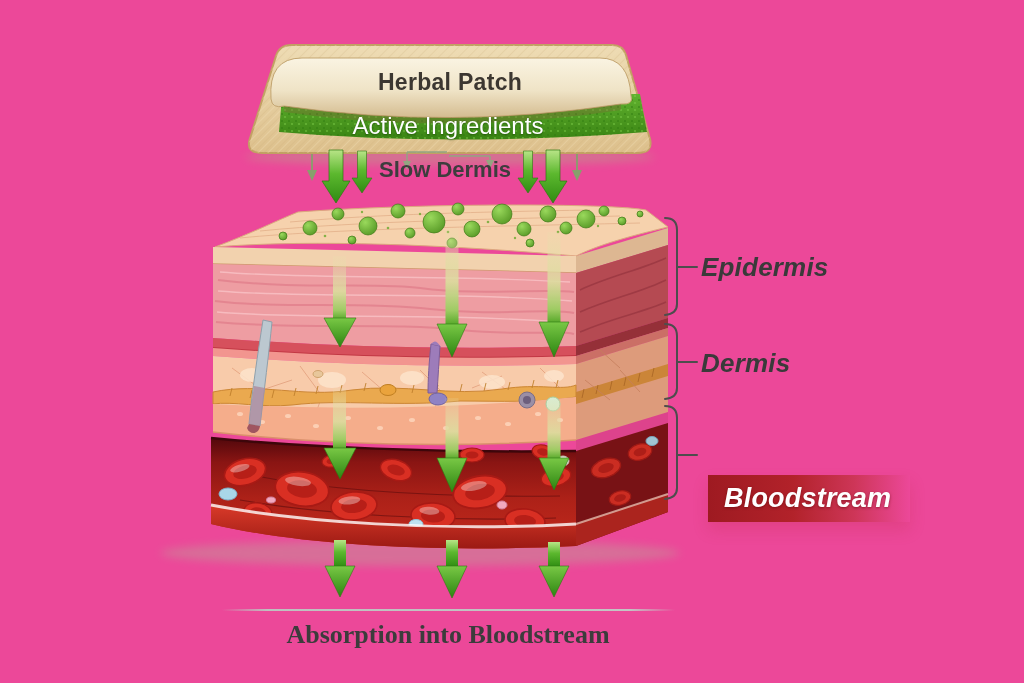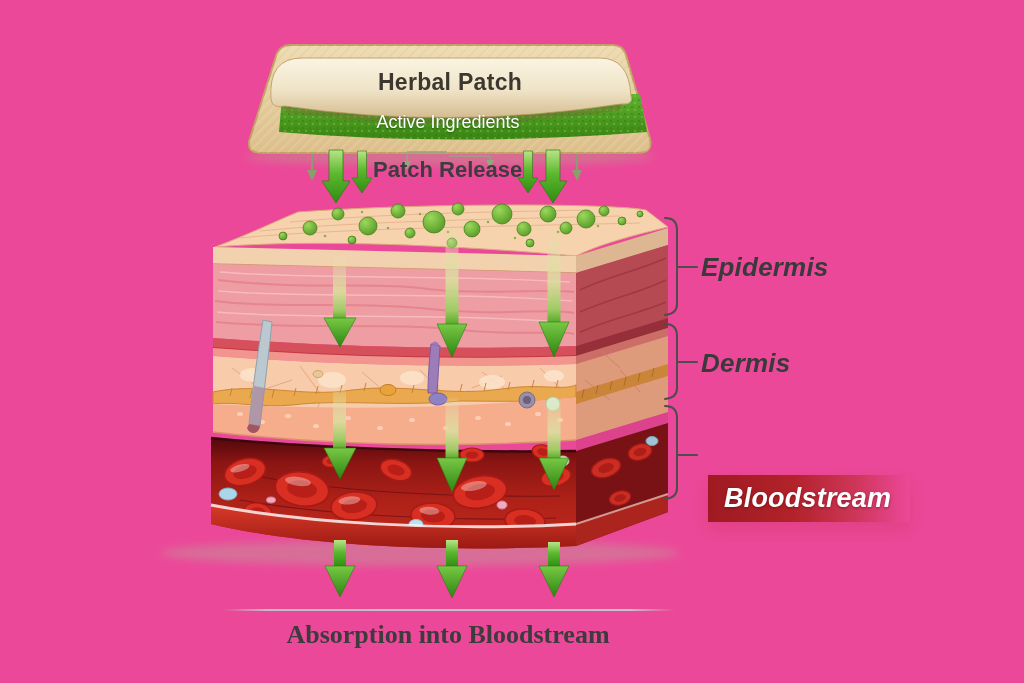--- a/index.html
+++ b/index.html
@@ -8,21 +8,21 @@
     font-family:"Liberation Sans", sans-serif;
   }
   #illustration{position:absolute;left:0;top:0;}
   .overlay{position:absolute;white-space:nowrap;}
   .patch-title{
     left:330px;top:69px;width:240px;text-align:center;
     font-size:23px;font-weight:700;color:#3c3731;letter-spacing:.3px;
   }
   .patch-subtitle{
     left:328px;top:112px;width:240px;text-align:center;
-    font-size:18px;font-weight:500;color:#ffffff;text-shadow:0 1px 2px rgba(20,60,5,.6);
+    font-size:24px;font-weight:500;color:#ffffff;text-shadow:0 1px 2px rgba(20,60,5,.6);
   }
   .slow-release{
     left:373px;top:157px;width:144px;text-align:center;
     font-size:22px;font-weight:600;color:#3d3d3d;
   }
   .layer-label{
     font-size:26px;font-weight:600;color:#3a3a3a;letter-spacing:.2px;font-style:italic;
   }
   .label-epidermis{left:701px;top:252px;}
   .label-dermis{left:701px;top:348px;}
@@ -381,21 +381,21 @@
       <line x1="677" y1="267" x2="697" y2="267"></line>
       <path d="M665,324 Q677,324 677,336 L677,388 Q677,398 665,399"></path>
       <line x1="677" y1="362" x2="697" y2="362"></line>
       <path d="M665,406 Q677,406 677,418 L677,488 Q677,498 665,499"></path>
       <line x1="677" y1="455" x2="697" y2="455"></line>
     </g>
   </svg>
 
   <div class="overlay patch-title">Herbal Patch</div>
   <div class="overlay patch-subtitle">Active Ingredients</div>
-  <div class="overlay slow-release">Patch Release</div>
+  <div class="overlay slow-release">Slow Dermis</div>
 
   <div class="overlay layer-label label-epidermis">Epidermis</div>
   <div class="overlay layer-label label-dermis">Dermis</div>
   <div class="overlay blood-band">
     <span class="layer-label">Bloodstream</span>
   </div>
 
   <div class="overlay divider"></div>
   <div class="overlay absorption">Absorption into Bloodstream</div>
 </div>

